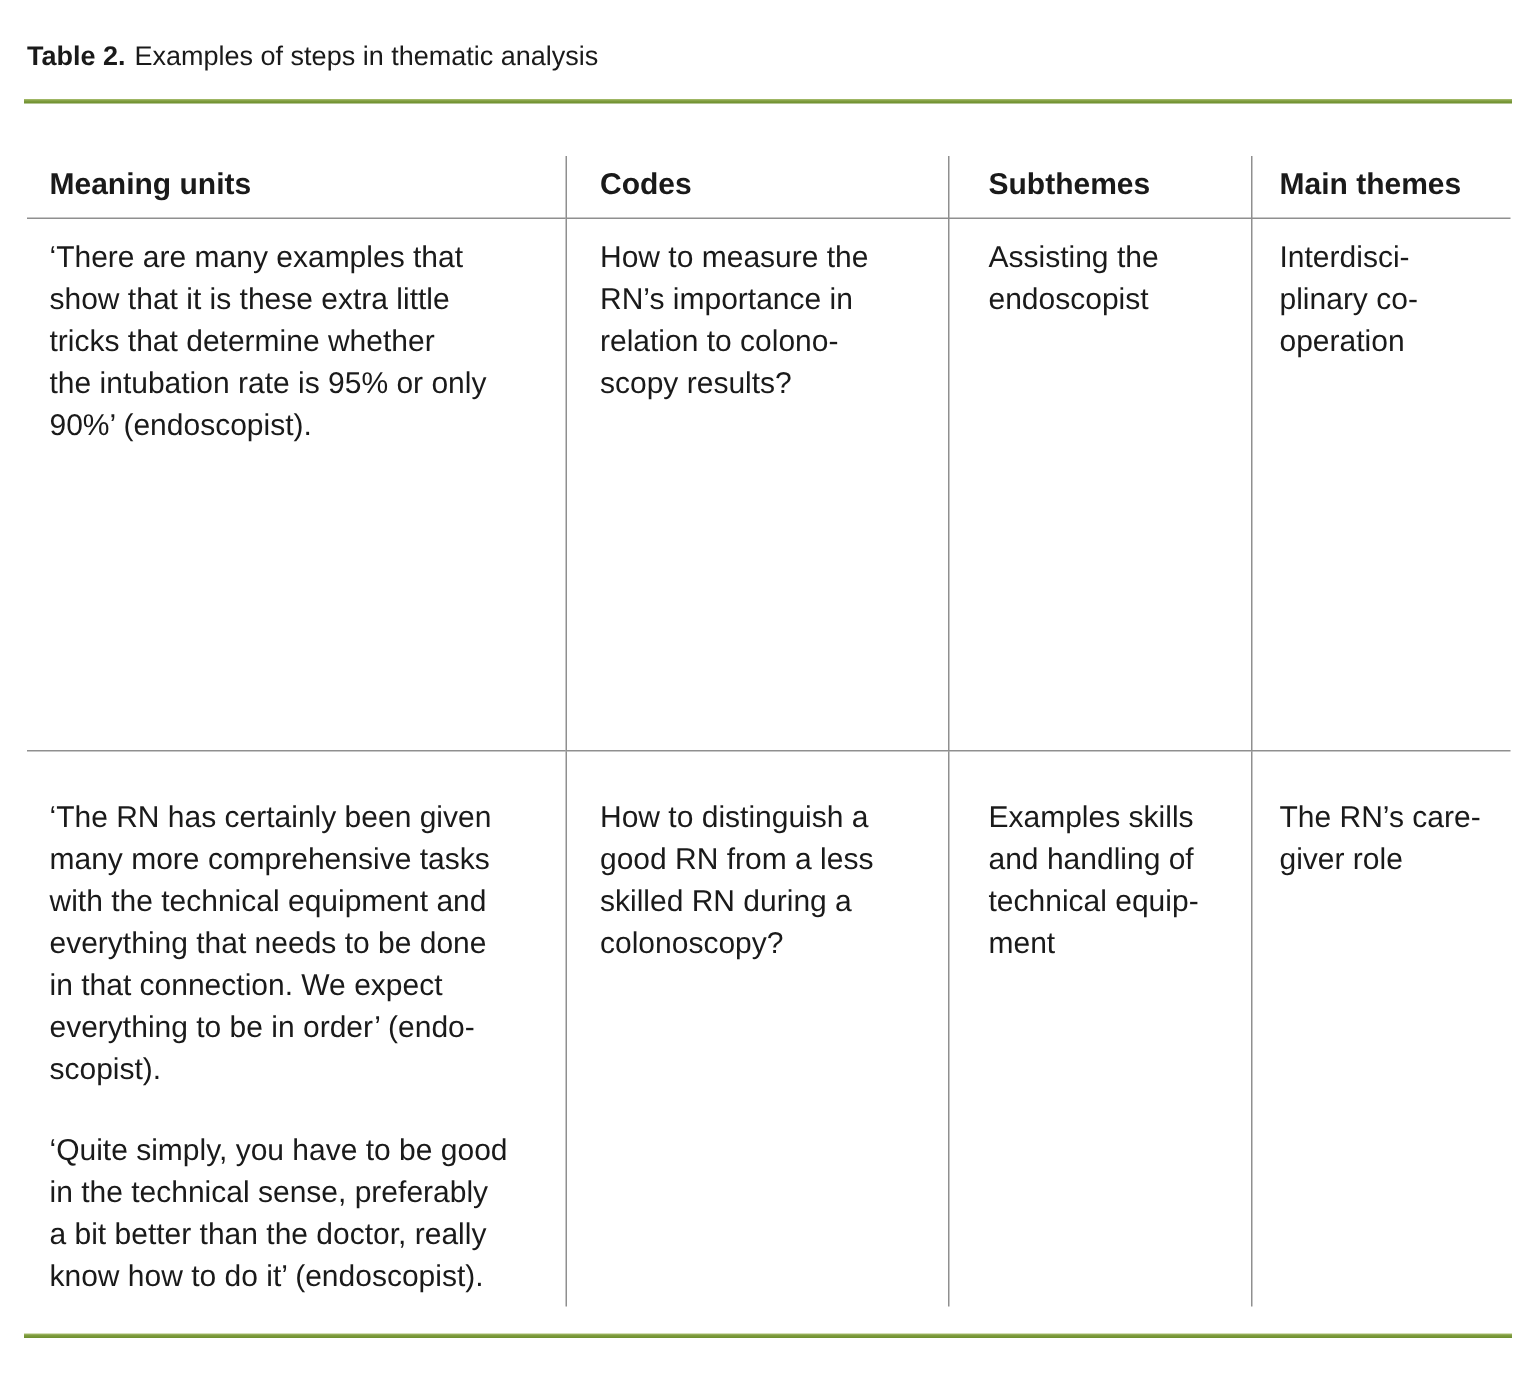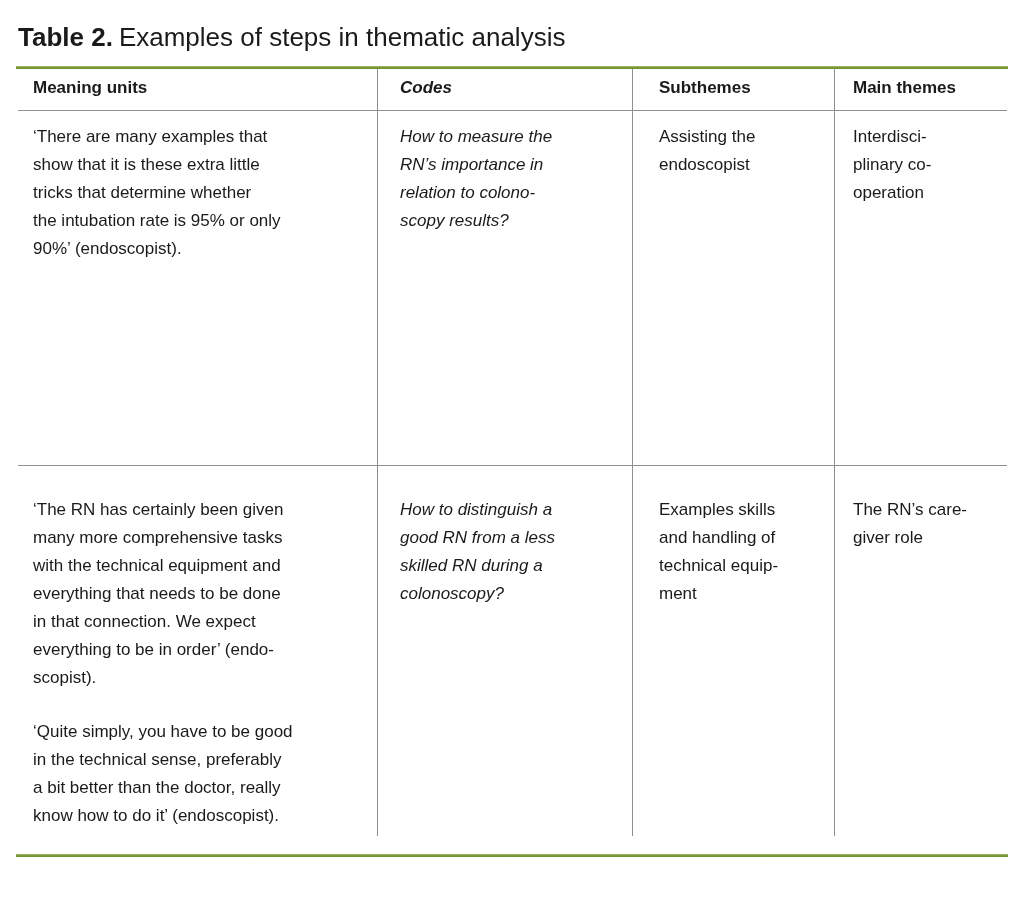--- a/index.html
+++ b/index.html
@@ -9,60 +9,61 @@
     height: 921px;
     font-family: "Liberation Sans", sans-serif;
     color: #1a1a1a;
     overflow: hidden;
   }
   .page { width: 1024px; height: 921px; padding-top: 22px; }
 
   
   .caption {
     margin-left: 18px;
-    font-size: 26px;
+    font-size: 18px;
     line-height: 30px;
     white-space: nowrap;
   }
   .caption .cap-label { font-weight: bold; }
   .caption .cap-text { margin-left: 6px; }
 
   
   .rule {
     margin-left: 16px;
     width: 992px;
     height: 3px;
     background: linear-gradient(to bottom, #aabf70 0%, #7e9c3e 45%, #6c8e2d 100%);
   }
   .rule-top { margin-top: 14px; }
   .rule-bottom { margin-top: 18px; }
 
   
   .table {
     margin-left: 18px;
+    margin-top: 35px;
     width: 989px;
     display: grid;
     grid-template-columns: 359px 255px 202px 173px;
-    font-size: 17px;
+    font-size: 20px;
     line-height: 28px;
   }
   .cell { overflow: hidden; }
   .c2, .c3, .c4 { border-left: 1px solid #8f8f8f; }
 
   .th {
     height: 42px;
     font-weight: bold;
     border-bottom: 1px solid #8f8f8f;
     padding-top: 5px;
   }
   .r1 { height: 355px; border-bottom: 1px solid #8f8f8f; padding-top: 12px; }
   .r2 { height: 370px; padding-top: 30px; }
 
   .c1 { padding-left: 15px; padding-right: 8px; }
-  .c2 { padding-left: 22px; padding-right: 6px; font-style: italic; }
+  .c2 { padding-left: 22px; padding-right: 6px; }
   .c3 { padding-left: 26px; padding-right: 6px; }
   .c4 { padding-left: 18px; padding-right: 4px; }
 
   .cell-text, .para { white-space: pre-line; }
   .para + .para { margin-top: 26px; }
 </style>
 </head>
 <body>
 
 <div class="page">

